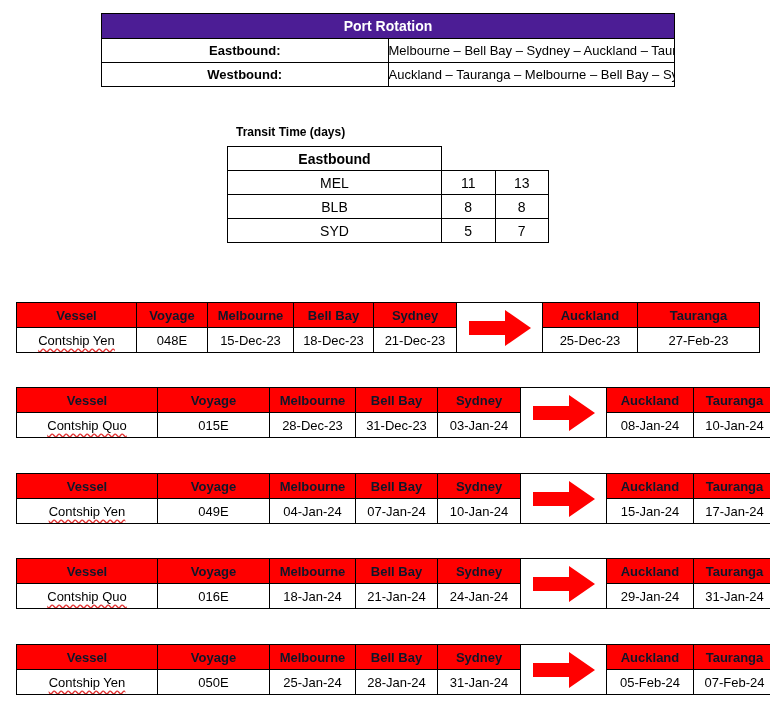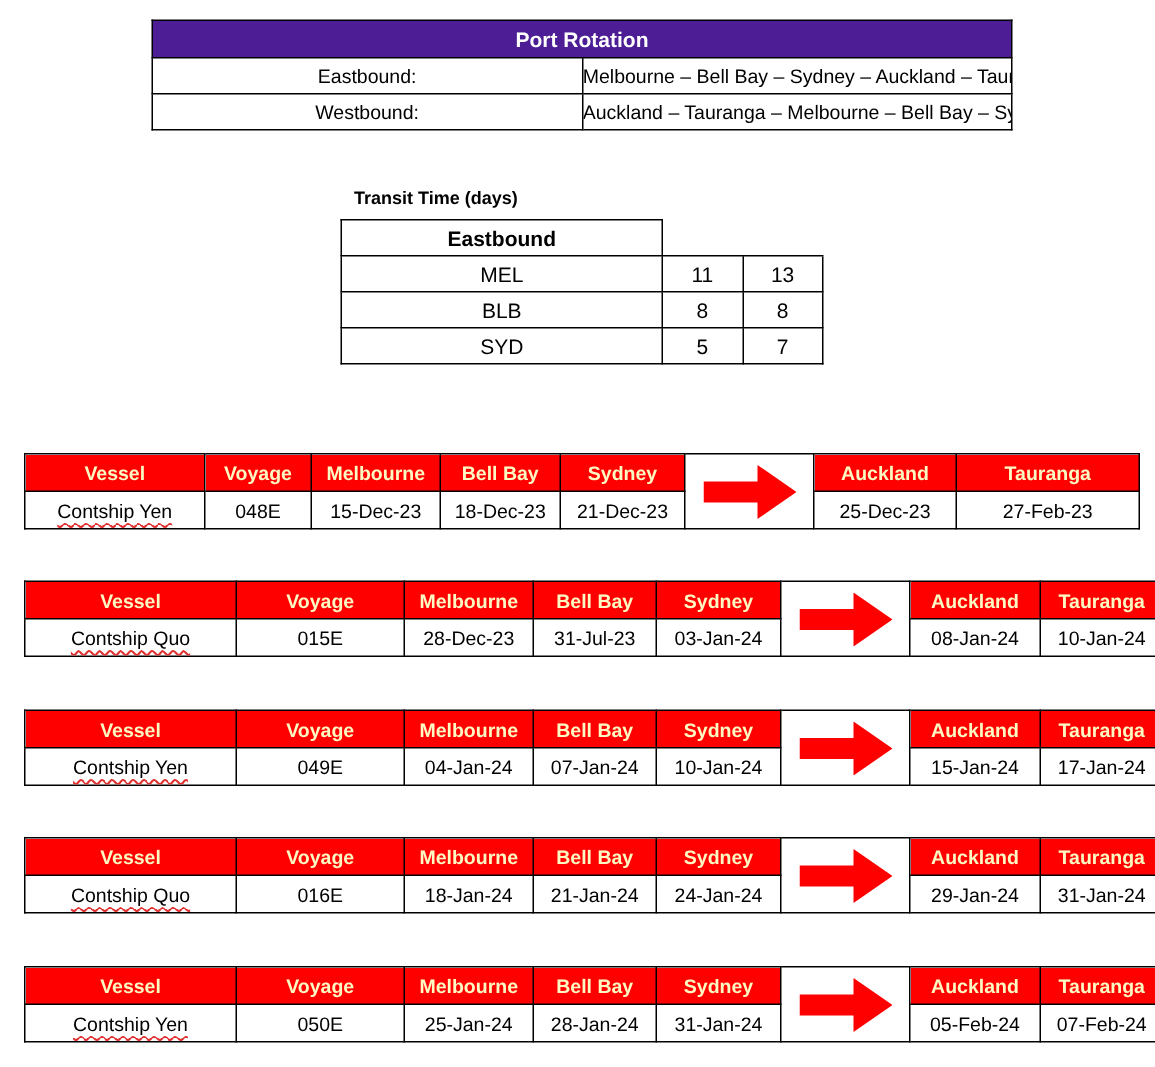--- a/index.html
+++ b/index.html
@@ -5,34 +5,34 @@
   html, body { margin:0; padding:0; background:#ffffff; }
   body { width:770px; height:711px; position:relative; overflow:hidden;
          font-family:"Liberation Sans", "DejaVu Sans", sans-serif; color:#000; }
   table { border-collapse:collapse; position:absolute; table-layout:fixed; }
   td { border:1px solid #000; text-align:center; padding:0; white-space:nowrap; overflow:hidden; }
 
   
   #port-rotation { left:101px; top:13px; width:574px; }
   #port-rotation td { height:23px; font-size:13px; }
   #port-rotation .hdr { background:#4c1d95; color:#fff; font-weight:bold; font-size:14px; height:24px; }
-  #port-rotation .lbl { font-weight:normal; width:140px; }
+  #port-rotation .lbl { font-weight:bold; width:140px; }
 
   
   #transit-title { position:absolute; left:236px; top:125px; font-size:12px; font-weight:bold; }
   #transit { left:227px; top:146px; width:322px; }
   #transit td { height:23px; font-size:14px; }
   #transit td.c1 { width:160px; }
   #transit td.c2 { width:80px; }
   #transit .eb { font-weight:bold; text-align:center; }
   #transit .blank { border:none; border-bottom:1px solid #000; }
 
   
   .sched td { height:24px; font-size:13px; }
-  .sched .h td.hc { background:#ff0000; color:#fef9c3; font-weight:bold; }
+  .sched .h td.hc { background:#ff0000; color:#0f172a; font-weight:bold; }
   .sched td.arrow-cell { background:#fff; }
   .vessel-name { text-decoration:underline wavy #e03030; text-decoration-skip-ink:none; text-underline-offset:3px;margin-top:16px; }
   .arrow { display:block; margin:0 auto; }
 </style>
 </head>
 <body>
 
 <table id="port-rotation">
   <tbody>
       <tr>
@@ -136,21 +136,21 @@
           <polygon points="0,11 36,11 36,0 62,18 36,36 36,25 0,25" fill="#ff0000"></polygon>
         </svg>
       </td>
       <td class="hc">Auckland</td>
       <td class="hc">Tauranga</td>
     </tr>
     <tr>
       <td><span class="vessel-name">Contship Quo</span></td>
       <td>015E</td>
       <td>28-Dec-23</td>
-      <td>31-Jul-23</td>
+      <td>31-Dec-23</td>
       <td>03-Jan-24</td>
       <td>08-Jan-24</td>
       <td>10-Jan-24</td>
     </tr>
   </tbody>
     </table>
 
   <table class="sched" style="top: 473px; left: 16px; width: 759px;">
     <colgroup>
         <col style="width: 141px;">

